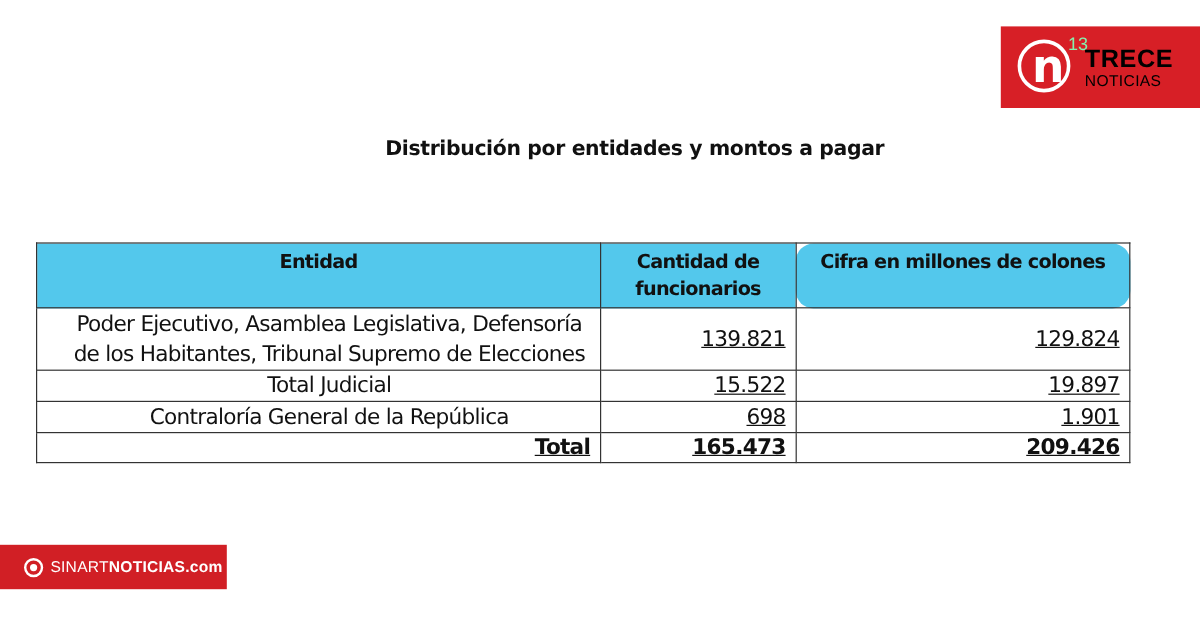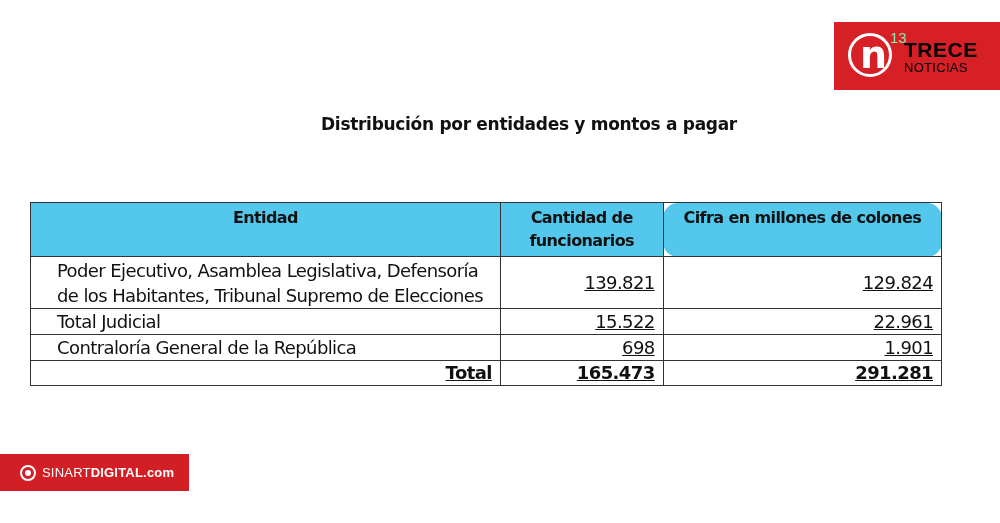--- a/index.html
+++ b/index.html
@@ -13,21 +13,21 @@
   .trece-sub { font-size:13px; letter-spacing:0.3px; display:block; margin-top:1px; }
   .title { position:absolute; left:0; width:1000px; top:114px; text-align:center; font-weight:bold; font-size:17px; font-family:"DejaVu Sans", sans-serif; letter-spacing:-0.3px;margin-left:29px; }
   table { position:absolute; left:30px; top:202px; border-collapse:collapse; width:912px; font-size:18px; font-family:"DejaVu Sans", sans-serif; letter-spacing:-0.6px; }
   td, th { border:1.5px solid #333; padding:0 8px; }
   thead th { background:#53c8ec; font-weight:bold; vertical-align:top; height:50px; font-size:16px; padding-top:3px; line-height:23px; }
   .c1 { width:454px; } .c2 { width:146px; } .c3 { width:262px;border-radius:15px; }
   .r1 td { height:51px; line-height:25px; }
   .r2 td, .r3 td { height:25px; line-height:24px; }
   .rt td { height:24px; line-height:24px; font-weight:bold; }
   .num { text-align:right;text-decoration:underline; }
-  .left { text-align:left; padding-left:26px; }
+  .left { text-align:center; padding-left:26px; }
   .logo-sinart { position:absolute; left:0; top:454px; width:189px; height:37px; background:#d11f25; color:#fff; display:flex; align-items:center; }
   .sinart-icon { width:16px; height:16px; border:2px solid #fff; border-radius:50%; box-sizing:border-box; margin-left:20px; margin-right:6px; position:relative; }
   .sinart-icon::after { content:""; position:absolute; left:3px; top:3px; width:6px; height:6px; background:#fff; border-radius:50%; }
   .sinart-text { font-size:13px; letter-spacing:0.2px; }
   .sinart-bold { font-weight:bold; }
 </style>
 </head>
 <body>
 
 <div class="logo-trece">
@@ -52,31 +52,31 @@
   </thead>
   <tbody>
     <tr class="r1">
       <td class="left">Poder Ejecutivo, Asamblea Legislativa, Defensoría de los Habitantes, Tribunal Supremo de Elecciones</td>
       <td class="num">139.821</td>
       <td class="num">129.824</td>
     </tr>
     <tr class="r2">
       <td class="left">Total Judicial</td>
       <td class="num">15.522</td>
-      <td class="num">22.961</td>
+      <td class="num">19.897</td>
     </tr>
     <tr class="r3">
       <td class="left">Contraloría General de la República</td>
       <td class="num">698</td>
       <td class="num">1.901</td>
     </tr>
     <tr class="rt">
       <td class="num">Total</td>
       <td class="num">165.473</td>
-      <td class="num">291.281</td>
+      <td class="num">209.426</td>
     </tr>
   </tbody>
 </table>
 
 <div class="logo-sinart">
   <span class="sinart-icon"></span>
-  <span class="sinart-text"><span>SINART</span><span class="sinart-bold">DIGITAL.com</span></span>
+  <span class="sinart-text"><span>SINART</span><span class="sinart-bold">NOTICIAS.com</span></span>
 </div>
 
 </body></html>

